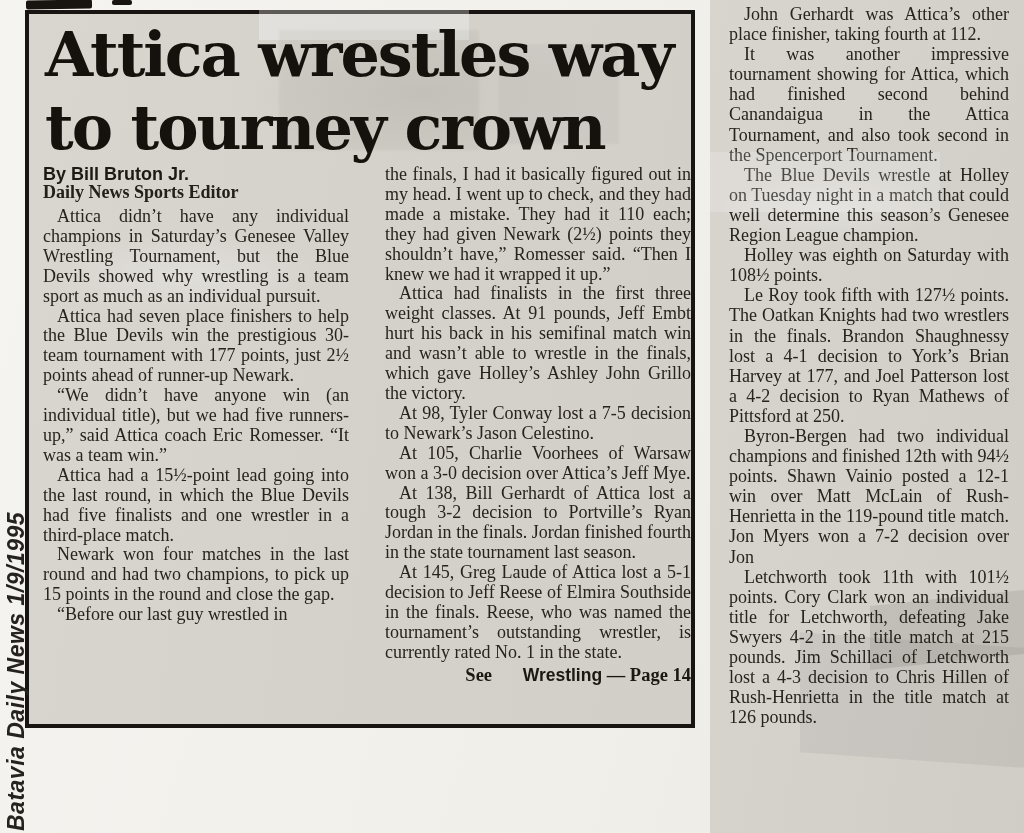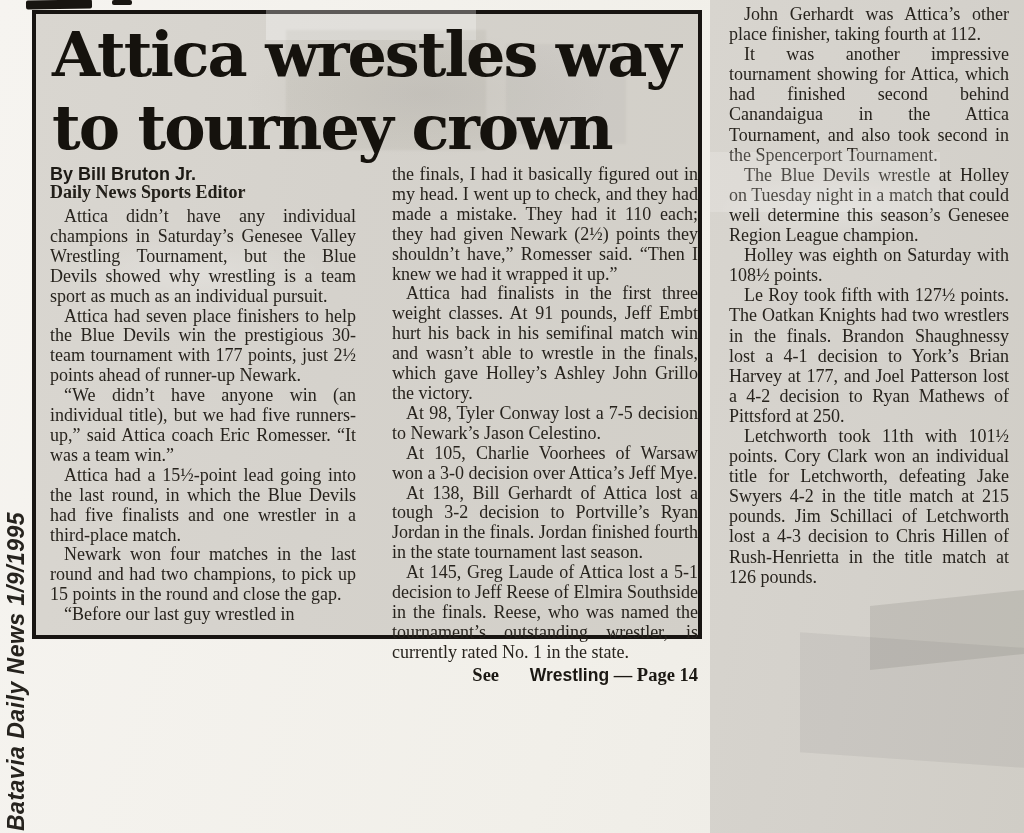--- a/index.html
+++ b/index.html
@@ -8,21 +8,21 @@
     background:linear-gradient(105deg,#f6f4f0 0%,#f1efe9 60%,#eceae4 100%);
     font-family:"Liberation Serif", serif;
     -webkit-font-smoothing:antialiased;
   }
   .smudge{position:absolute;background:#181511;border-radius:2px;}
   #smudge-a{left:26px;top:0;width:66px;height:9px;transform:rotate(-1deg);}
   #smudge-b{left:112px;top:0;width:20px;height:5px;}
 
   
   .main-clip{
-    position:absolute;left:32px;top:10px;width:670px;height:629px;
+    position:absolute;left:25px;top:10px;width:670px;height:718px;
     box-sizing:border-box;border:4px solid #171411;
     background:
       radial-gradient(ellipse 260px 90px at 390px 80px, rgba(120,115,105,.10), rgba(0,0,0,0) 70%),
       radial-gradient(ellipse 200px 60px at 160px 260px, rgba(255,255,255,.25), rgba(0,0,0,0) 70%),
       linear-gradient(97deg,#d9d6d0 0%,#d5d2cc 45%,#d2cfc8 100%);
     color:#26221d;
   }
   .ghost{position:absolute;background:rgba(60,55,48,.05);filter:blur(1px);}
   #ghost-1{left:250px;top:16px;width:200px;height:120px;}
   #ghost-2{left:470px;top:30px;width:120px;height:100px;background:rgba(60,55,48,.04);}
@@ -128,16 +128,17 @@
 
 <div class="right-clip">
   <div id="seam-light" class="seam"></div>
   <div id="seam-shadow" class="seam"></div>
   <div id="seam-shadow2" class="seam"></div>
   <p>John Gerhardt was Attica’s other place finisher, taking fourth at 112.</p>
   <p>It was another impressive tournament showing for Attica, which had finished second behind Canandaigua in the Attica Tournament, and also took second in the Spencerport Tournament.</p>
   <p>The Blue Devils wrestle at Holley on Tuesday night in a match that could well determine this season’s Genesee Region League champion.</p>
   <p>Holley was eighth on Saturday with 108½ points.</p>
   <p>Le Roy took fifth with 127½ points. The Oatkan Knights had two wrestlers in the finals. Brandon Shaughnessy lost a 4-1 decision to York’s Brian Harvey at 177, and Joel Patterson lost a 4-2 decision to Ryan Mathews of Pittsford at 250.</p>
+  <p>Byron-Bergen had two individual champions and finished 12th with 94½ points. Shawn Vainio posted a 12-1 win over Matt McLain of Rush-Henrietta in the 119-pound title match. Jon Myers won a 7-2 decision over Jon</p>
   <p>Letchworth took 11th with 101½ points. Cory Clark won an individual title for Letchworth, defeating Jake Swyers 4-2 in the title match at 215 pounds. Jim Schillaci of Letchworth lost a 4-3 decision to Chris Hillen of Rush-Henrietta in the title match at 126 pounds.</p>
 </div>
 
 <div class="margin-label">Batavia Daily News 1/9/1995</div>
 
 </body></html>

